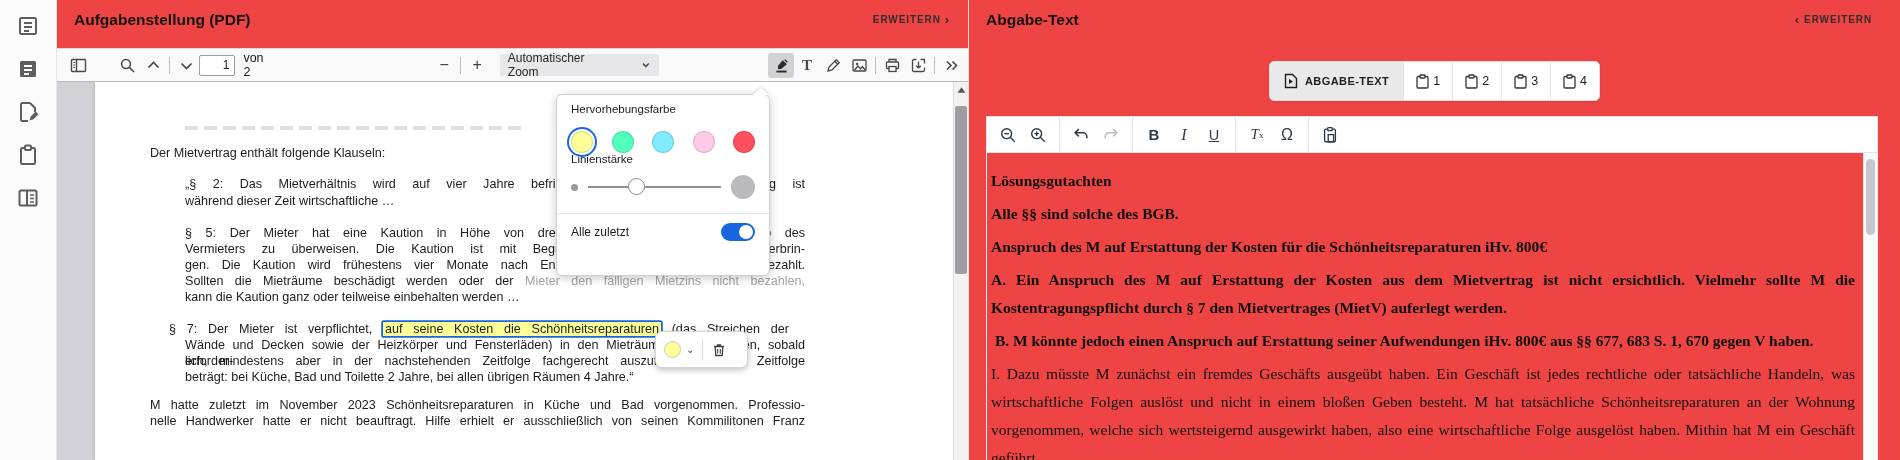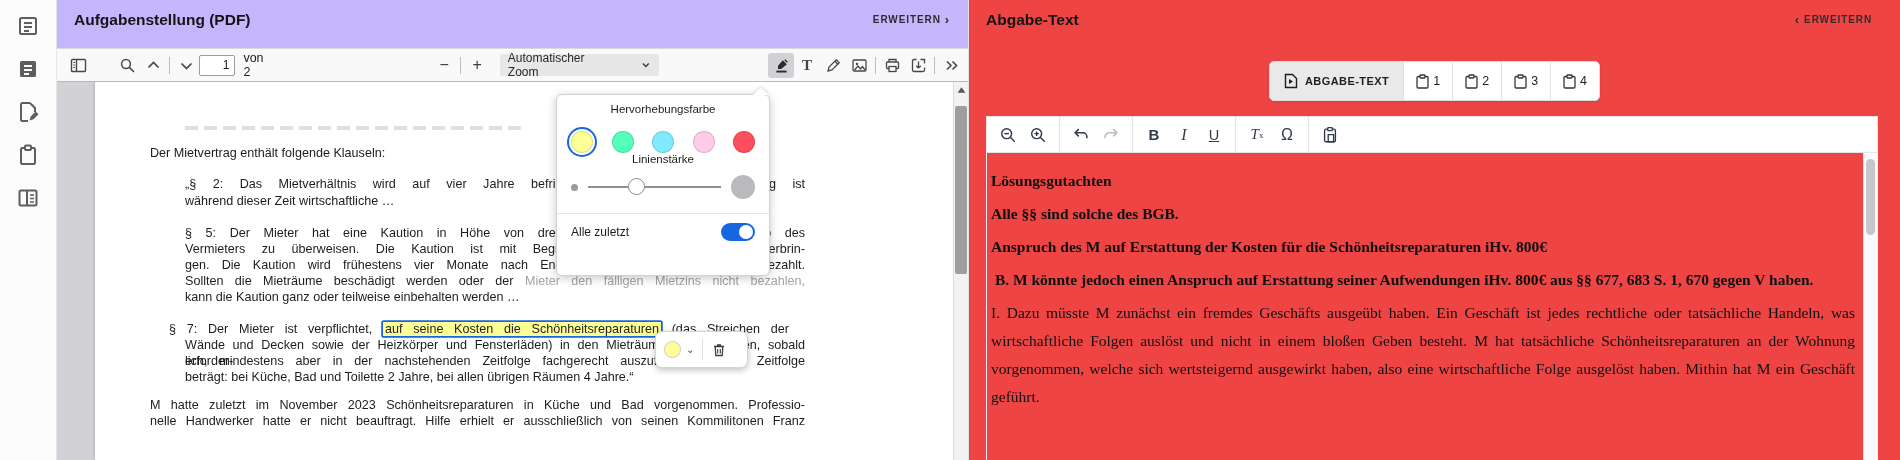--- a/index.html
+++ b/index.html
@@ -7,21 +7,21 @@
     font-family:"Liberation Sans", sans-serif; }
   .app { position:relative; display:flex; width:1900px; height:460px; }
 
   
   .rail { width:57px; background:#fbfbfc; border-right:1px solid #e3e3e6;
     display:flex; flex-direction:column; align-items:center; padding-top:14px; gap:19px; }
   .rail .ric { width:24px; height:24px; color:#5e5e61; cursor:pointer; }
   .rail svg { width:24px; height:24px; display:block; }
 
   
-  .left-panel { width:911px; display:flex; flex-direction:column; background:#c4b5fd; }
+  .left-panel { width:911px; display:flex; flex-direction:column; background:#ef4444; }
   .panel-head { height:48px; display:flex; align-items:flex-start; justify-content:space-between;
     padding:11px 18px 0 17px; }
   .panel-title { font-size:15.5px; font-weight:bold; color:#141414; }
   .expand-link { font-size:10px; font-weight:bold; letter-spacing:.09em; color:#2e2e2e;
     cursor:pointer; display:flex; align-items:center; gap:4px; padding-top:3px; }
   .expand-link .chev { font-size:13px; line-height:10px; }
 
   .pdf-viewer { flex:1; display:flex; flex-direction:column; border-top:1px solid #d9d9dc;
     border-left:1px solid #e6e6e9; margin-left:-1px; }
   .pdf-toolbar { height:33px; background:#f9f9fa; border-bottom:1px solid #b9b9bc;
@@ -59,21 +59,21 @@
   .pdf-artifact { position:absolute; left:128px; top:44px; width:338px; height:4px;
     background:repeating-linear-gradient(90deg,#dfdfe2 0 13px,transparent 13px 19px); }
 
   
   .hl-popup { position:absolute; left:556px; top:94px; width:214px; height:182px;
     background:#fff; border:1px solid #d0d0d5; border-radius:6px;
     box-shadow:0 2px 10px rgba(0,0,0,.22); z-index:30; padding:8px 14px 0; }
   .hl-popup .notch { position:absolute; top:-8px; left:196px; width:0; height:0;
     border-left:8px solid transparent; border-right:8px solid transparent;
     border-bottom:8px solid #fff; filter:drop-shadow(0 -1px 1px rgba(0,0,0,.15)); }
-  .hp-label { font-size:11.5px; color:#1c1c1e;text-align:center; }
+  .hp-label { font-size:11.5px; color:#1c1c1e; }
   .swatch-row { display:flex; justify-content:space-between; margin-top:16px; }
   .swatch { width:22px; height:22px; border-radius:50%; cursor:pointer;
     border:1px solid rgba(0,0,0,.12); }
   .swatch.sel { box-shadow:0 0 0 2px #fff, 0 0 0 4px #1766e0; }
   .hp-label2 { }
   .slider-row { display:flex; align-items:center; margin-top:10px; height:24px; }
   .sl-dot { width:7px; height:7px; border-radius:50%; background:#9a9a9f; flex-shrink:0; }
   .sl-track { flex:1; height:2px; background:#8f8f94; margin:0 10px; position:relative; }
   .sl-thumb { position:absolute; left:30%; top:-8px; width:17px; height:17px; background:#fff;
     border:1px solid #8a8a8f; border-radius:50%; cursor:pointer; }
@@ -413,20 +413,21 @@
             </svg>
         </div>
       </div>
     </div>
 
     <div class="editor-wrap">
       <div class="editor-body" id="editor-body">
           <p class="b">Lösungsgutachten</p>
           <p class="b">Alle §§ sind solche des BGB.</p>
           <p class="b">Anspruch des M auf Erstattung der Kosten für die Schönheitsreparaturen iHv. 800€</p>
+          <p class="b">A. Ein Anspruch des M auf Erstattung der Kosten aus dem Mietvertrag ist nicht ersichtlich. Vielmehr sollte M die Kostentragungspflicht durch § 7 den Mietvertrages (MietV) auferlegt werden.</p>
           <p class="b"> B. M könnte jedoch einen Anspruch auf Erstattung seiner Aufwendungen iHv. 800€ aus §§ 677, 683 S. 1, 670 gegen V haben.</p>
           <p>I. Dazu müsste M zunächst ein fremdes Geschäfts ausgeübt haben. Ein Geschäft ist jedes rechtliche oder tatsächliche Handeln, was wirtschaftliche Folgen auslöst und nicht in einem bloßen Geben besteht. M hat tatsächliche Schönheitsreparaturen an der Wohnung vorgenommen, welche sich wertsteigernd ausgewirkt haben, also eine wirtschaftliche Folge ausgelöst haben. Mithin hat M ein Geschäft geführt.</p>
         </div>
       <div class="editor-scroll">
         <div class="thumb"></div>
       </div>
     </div>
   </div>
 
   <div class="hl-popup">

